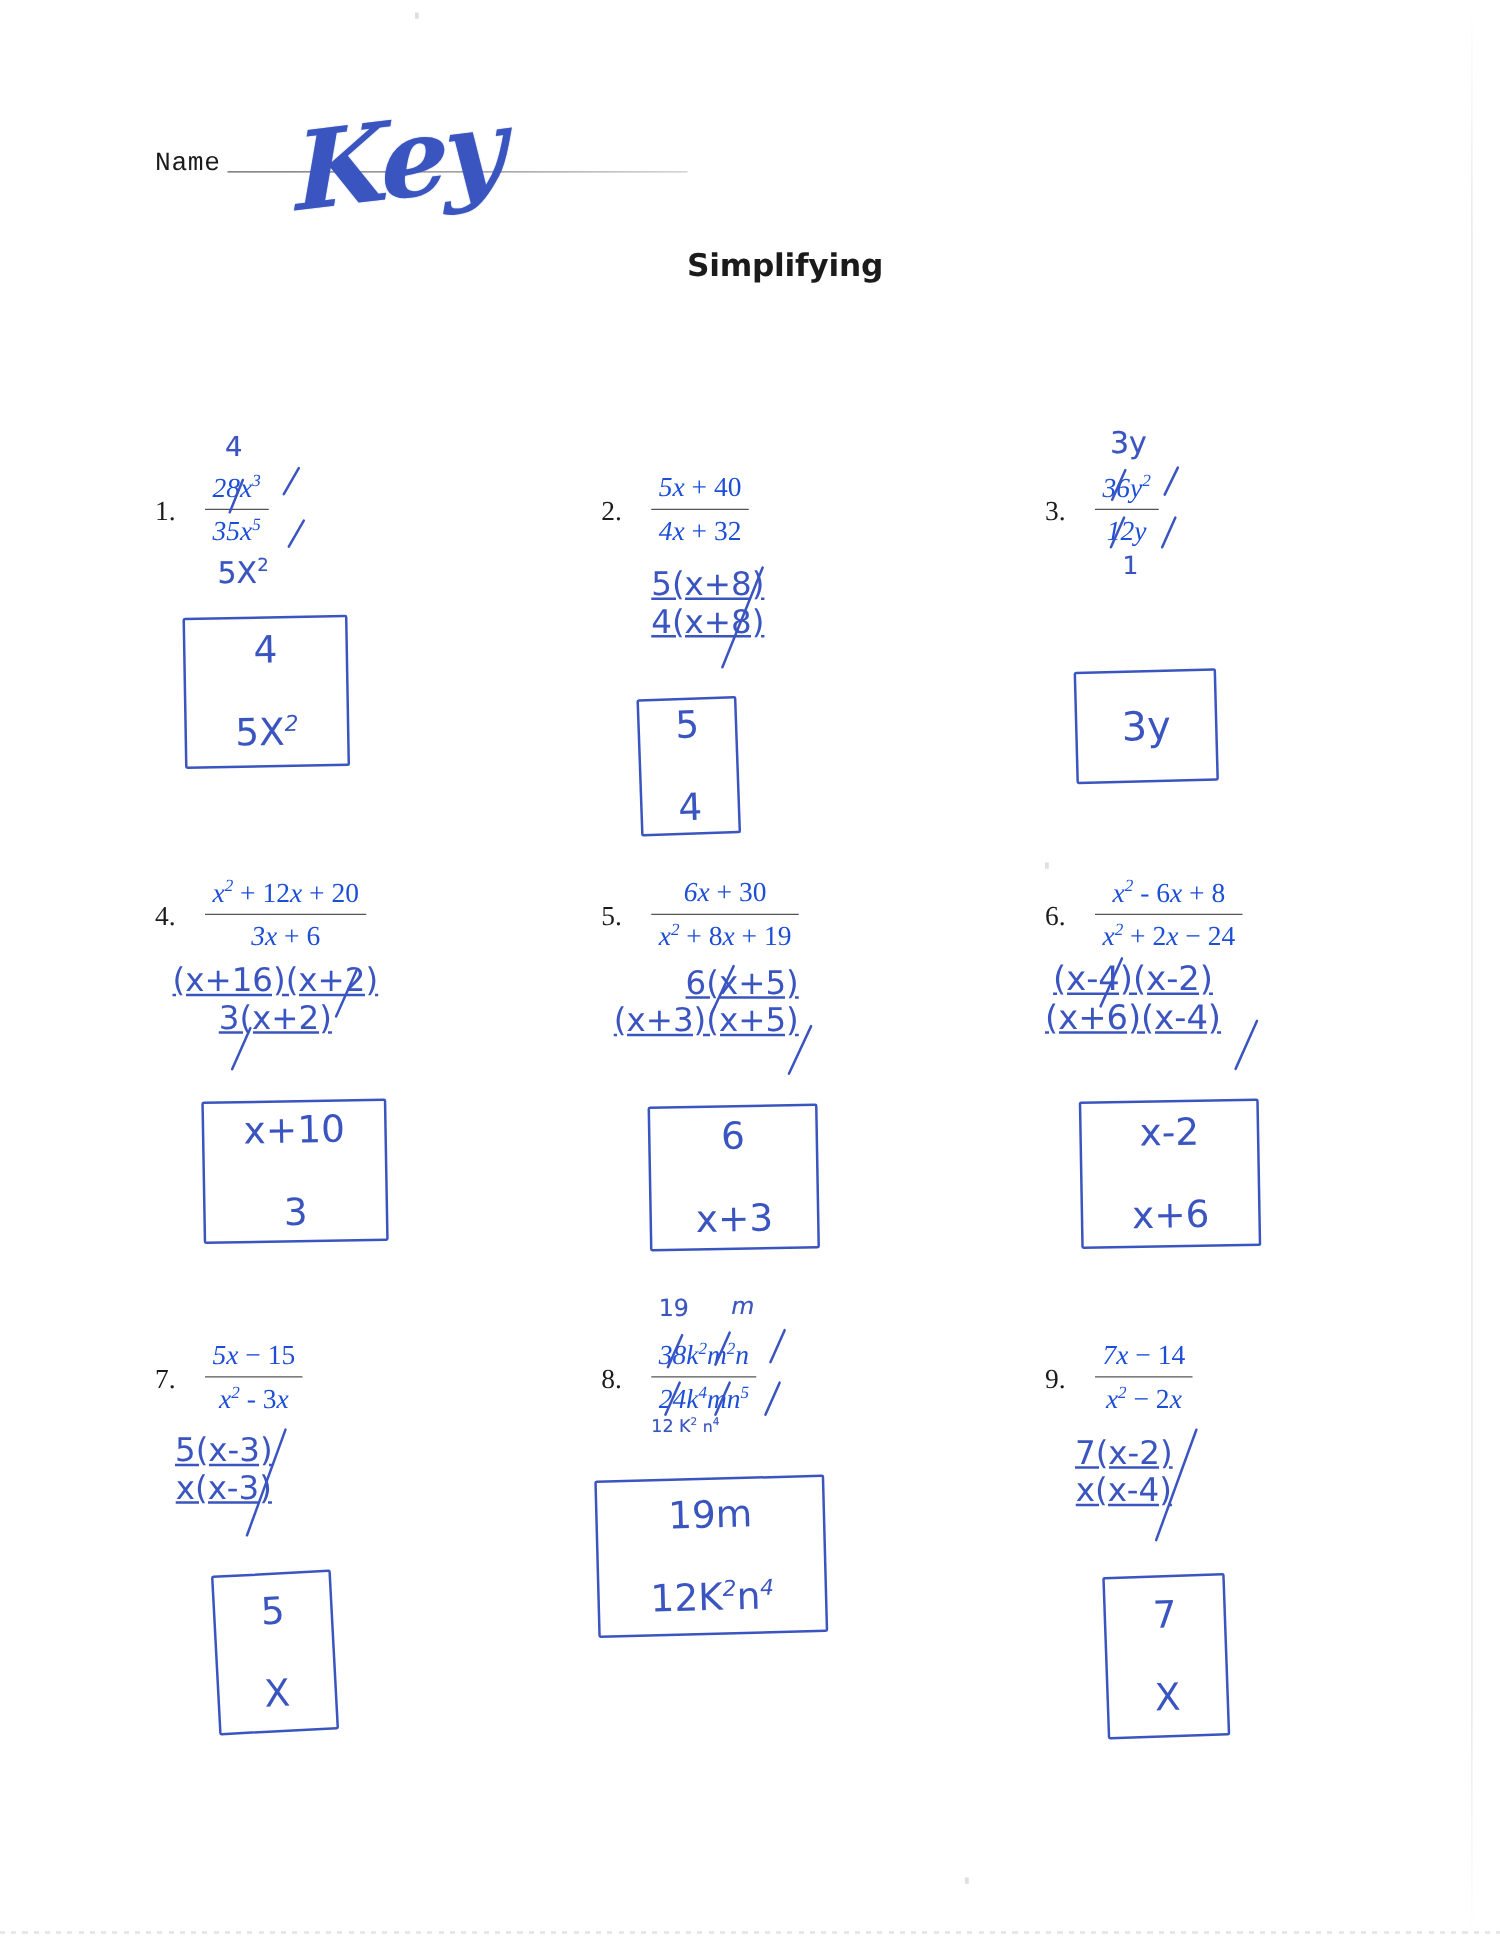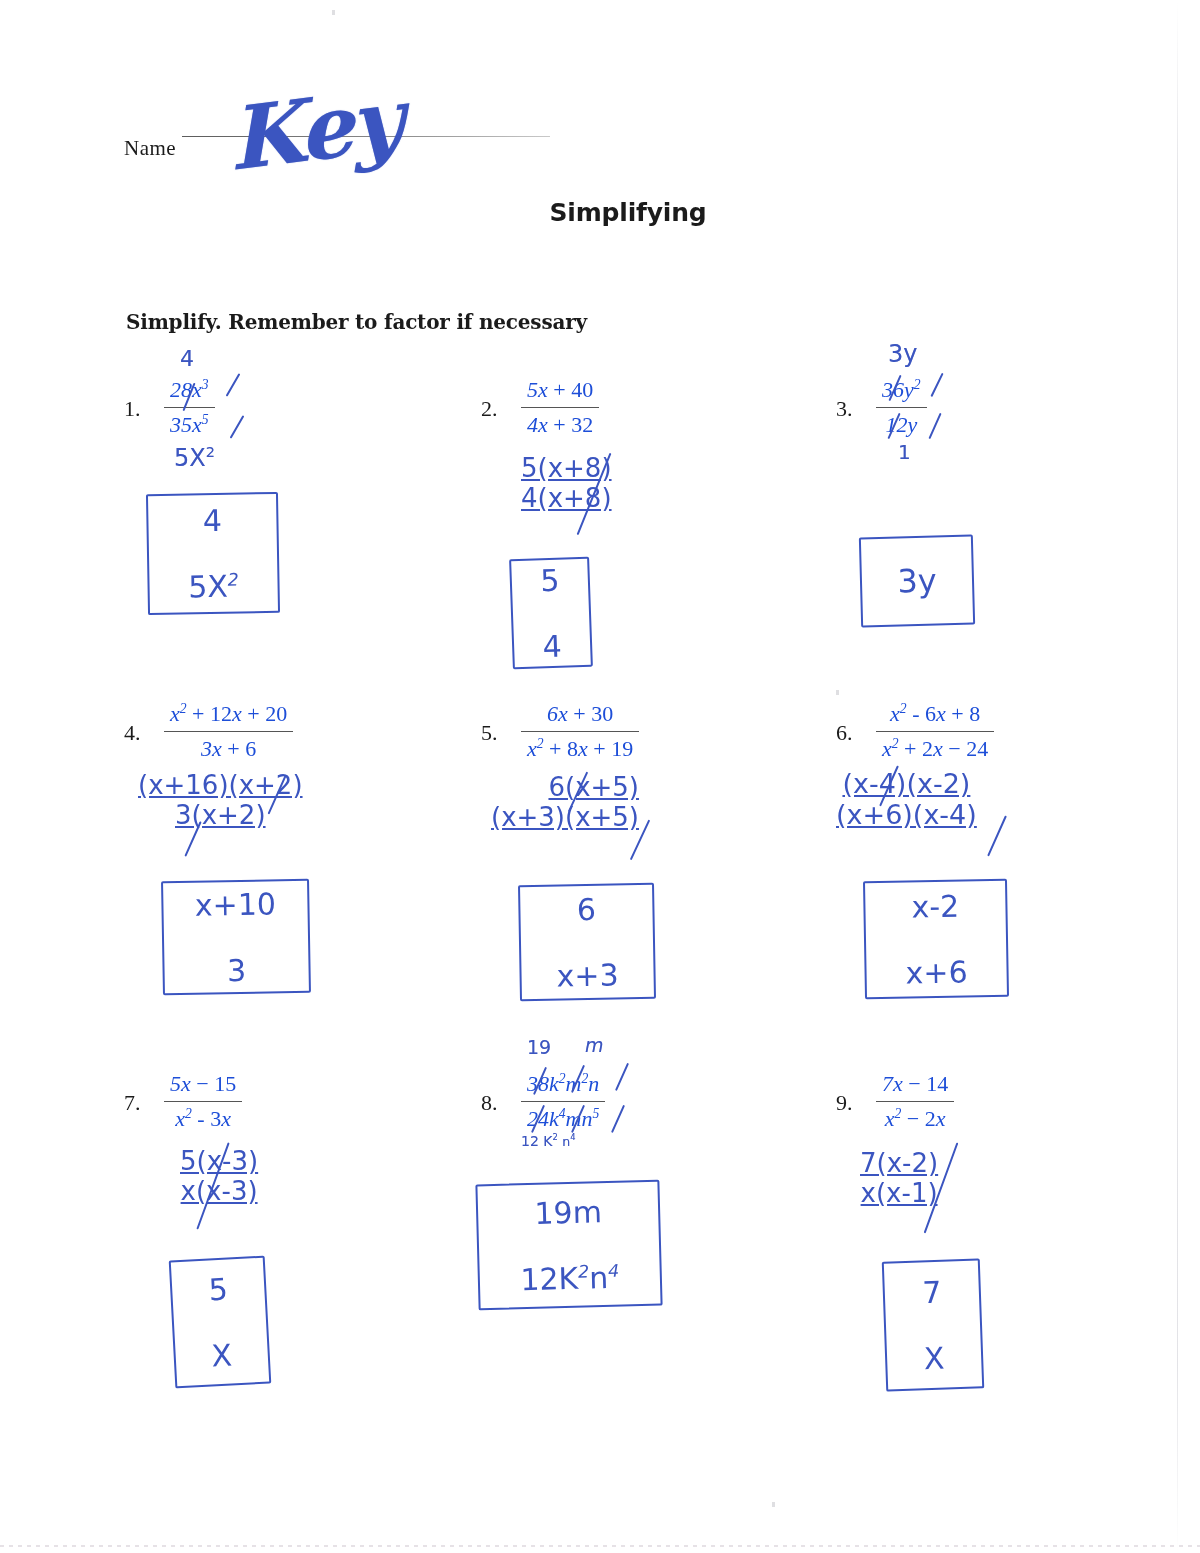--- a/index.html
+++ b/index.html
@@ -14,21 +14,21 @@
   .page{
     position:absolute;inset:0;
     background:#ffffff;
   }
   
   .scan-edge-right{position:absolute;top:0;right:22px;width:1px;height:1553px;background:linear-gradient(to bottom,rgba(210,210,215,0),rgba(205,205,212,.55) 12%,rgba(205,205,212,.55) 88%,rgba(210,210,215,0));}
   .scan-edge-bottom{position:absolute;left:0;bottom:6px;width:1200px;height:2px;background:repeating-linear-gradient(to right,rgba(200,190,200,.45) 0 4px,rgba(255,255,255,0) 4px 9px);}
   .scan-speck{position:absolute;width:3px;height:5px;background:rgba(150,150,160,.30);}
 
   
-  .name-row{position:absolute;left:124px;top:136px;display:flex;}
+  .name-row{position:absolute;left:124px;top:120px;display:flex;align-items:flex-end;font-family:Liberation Mono, monospace;}
   .name-label{font-size:21px;letter-spacing:.5px;}
   .name-rule{width:368px;height:1px;background:#6f6f6f;margin-left:6px;margin-bottom:5px;
              background:linear-gradient(to right,#5c5c5c,#8d8d8d 60%,#c9c9c9);}
   .name-key{
     position:absolute;left:236px;top:78px;
     font-family:"DejaVu Serif", serif;
     font-style:italic;font-weight:700;
     font-size:86px;color:#3b55c0;
     transform:rotate(-7deg) skewX(-6deg);
     letter-spacing:-4px;
@@ -120,21 +120,20 @@
   <div class="name-row">
     <span class="name-label">Name</span>
     <span class="name-rule"></span>
   </div>
   <div class="name-key">Key</div>
 
   <div class="title">
     <span class="l2">Simplifying</span>
   </div>
 
-  <div class="instruction">Simplify. Remember to factor if necessary</div>
 
   <div class="grid">
 
     <div class="prob" style="left:124px;top:368px;width:330px;">
       <span class="num">1.</span>
       <div class="pfrac">
         <span class="n">28<i>x</i><sup>3</sup></span>
         <div class="bar"></div>
         <span class="d">35<i>x</i><sup>5</sup></span>
       </div>
@@ -261,21 +260,21 @@
       </div>
     </div>
 
     <div class="prob" style="left:124px;top:1062px;width:330px;">
       <span class="num">7.</span>
       <div class="pfrac">
         <span class="n">5<i>x</i><span class="op"> − 15</span></span>
         <div class="bar"></div>
         <span class="d"><i>x</i><sup>2</sup><span class="op"> - 3</span><i>x</i></span>
       </div>
-      <div class="hfrac" style="left:12px;top:84px;margin-left:40px;">
+      <div class="hfrac" style="left:12px;top:84px;">
         <span class="hn">5(x-3)</span>
         <span class="hbar"></span>
         <span class="hd">x(x-3)</span>
       </div>
       <div class="slash" style="left:88px;top:78px;height:92px;transform:rotate(20deg);"></div>
       <div class="boxans" style="left:48px;top:196px;width:92px;height:124px;transform:rotate(-3deg);">
         <div class="afrac">
           <span class="an">5</span>
           <span class="abar"></span>
           <span class="ad">X</span>
@@ -311,21 +310,21 @@
     <div class="prob" style="left:836px;top:1062px;width:330px;">
       <span class="num">9.</span>
       <div class="pfrac">
         <span class="n">7<i>x</i><span class="op"> − 14</span></span>
         <div class="bar"></div>
         <span class="d"><i>x</i><sup>2</sup><span class="op"> − 2</span><i>x</i></span>
       </div>
       <div class="hfrac" style="left:20px;top:86px;">
         <span class="hn">7(x-2)</span>
         <span class="hbar"></span>
-        <span class="hd">x(x-1)</span>
+        <span class="hd">x(x-4)</span>
       </div>
       <div class="slash" style="left:104px;top:78px;height:96px;transform:rotate(20deg);"></div>
       <div class="boxans" style="left:48px;top:198px;width:94px;height:126px;transform:rotate(-2deg);">
         <div class="afrac">
           <span class="an">7</span>
           <span class="abar"></span>
           <span class="ad">X</span>
         </div>
       </div>
     </div>

